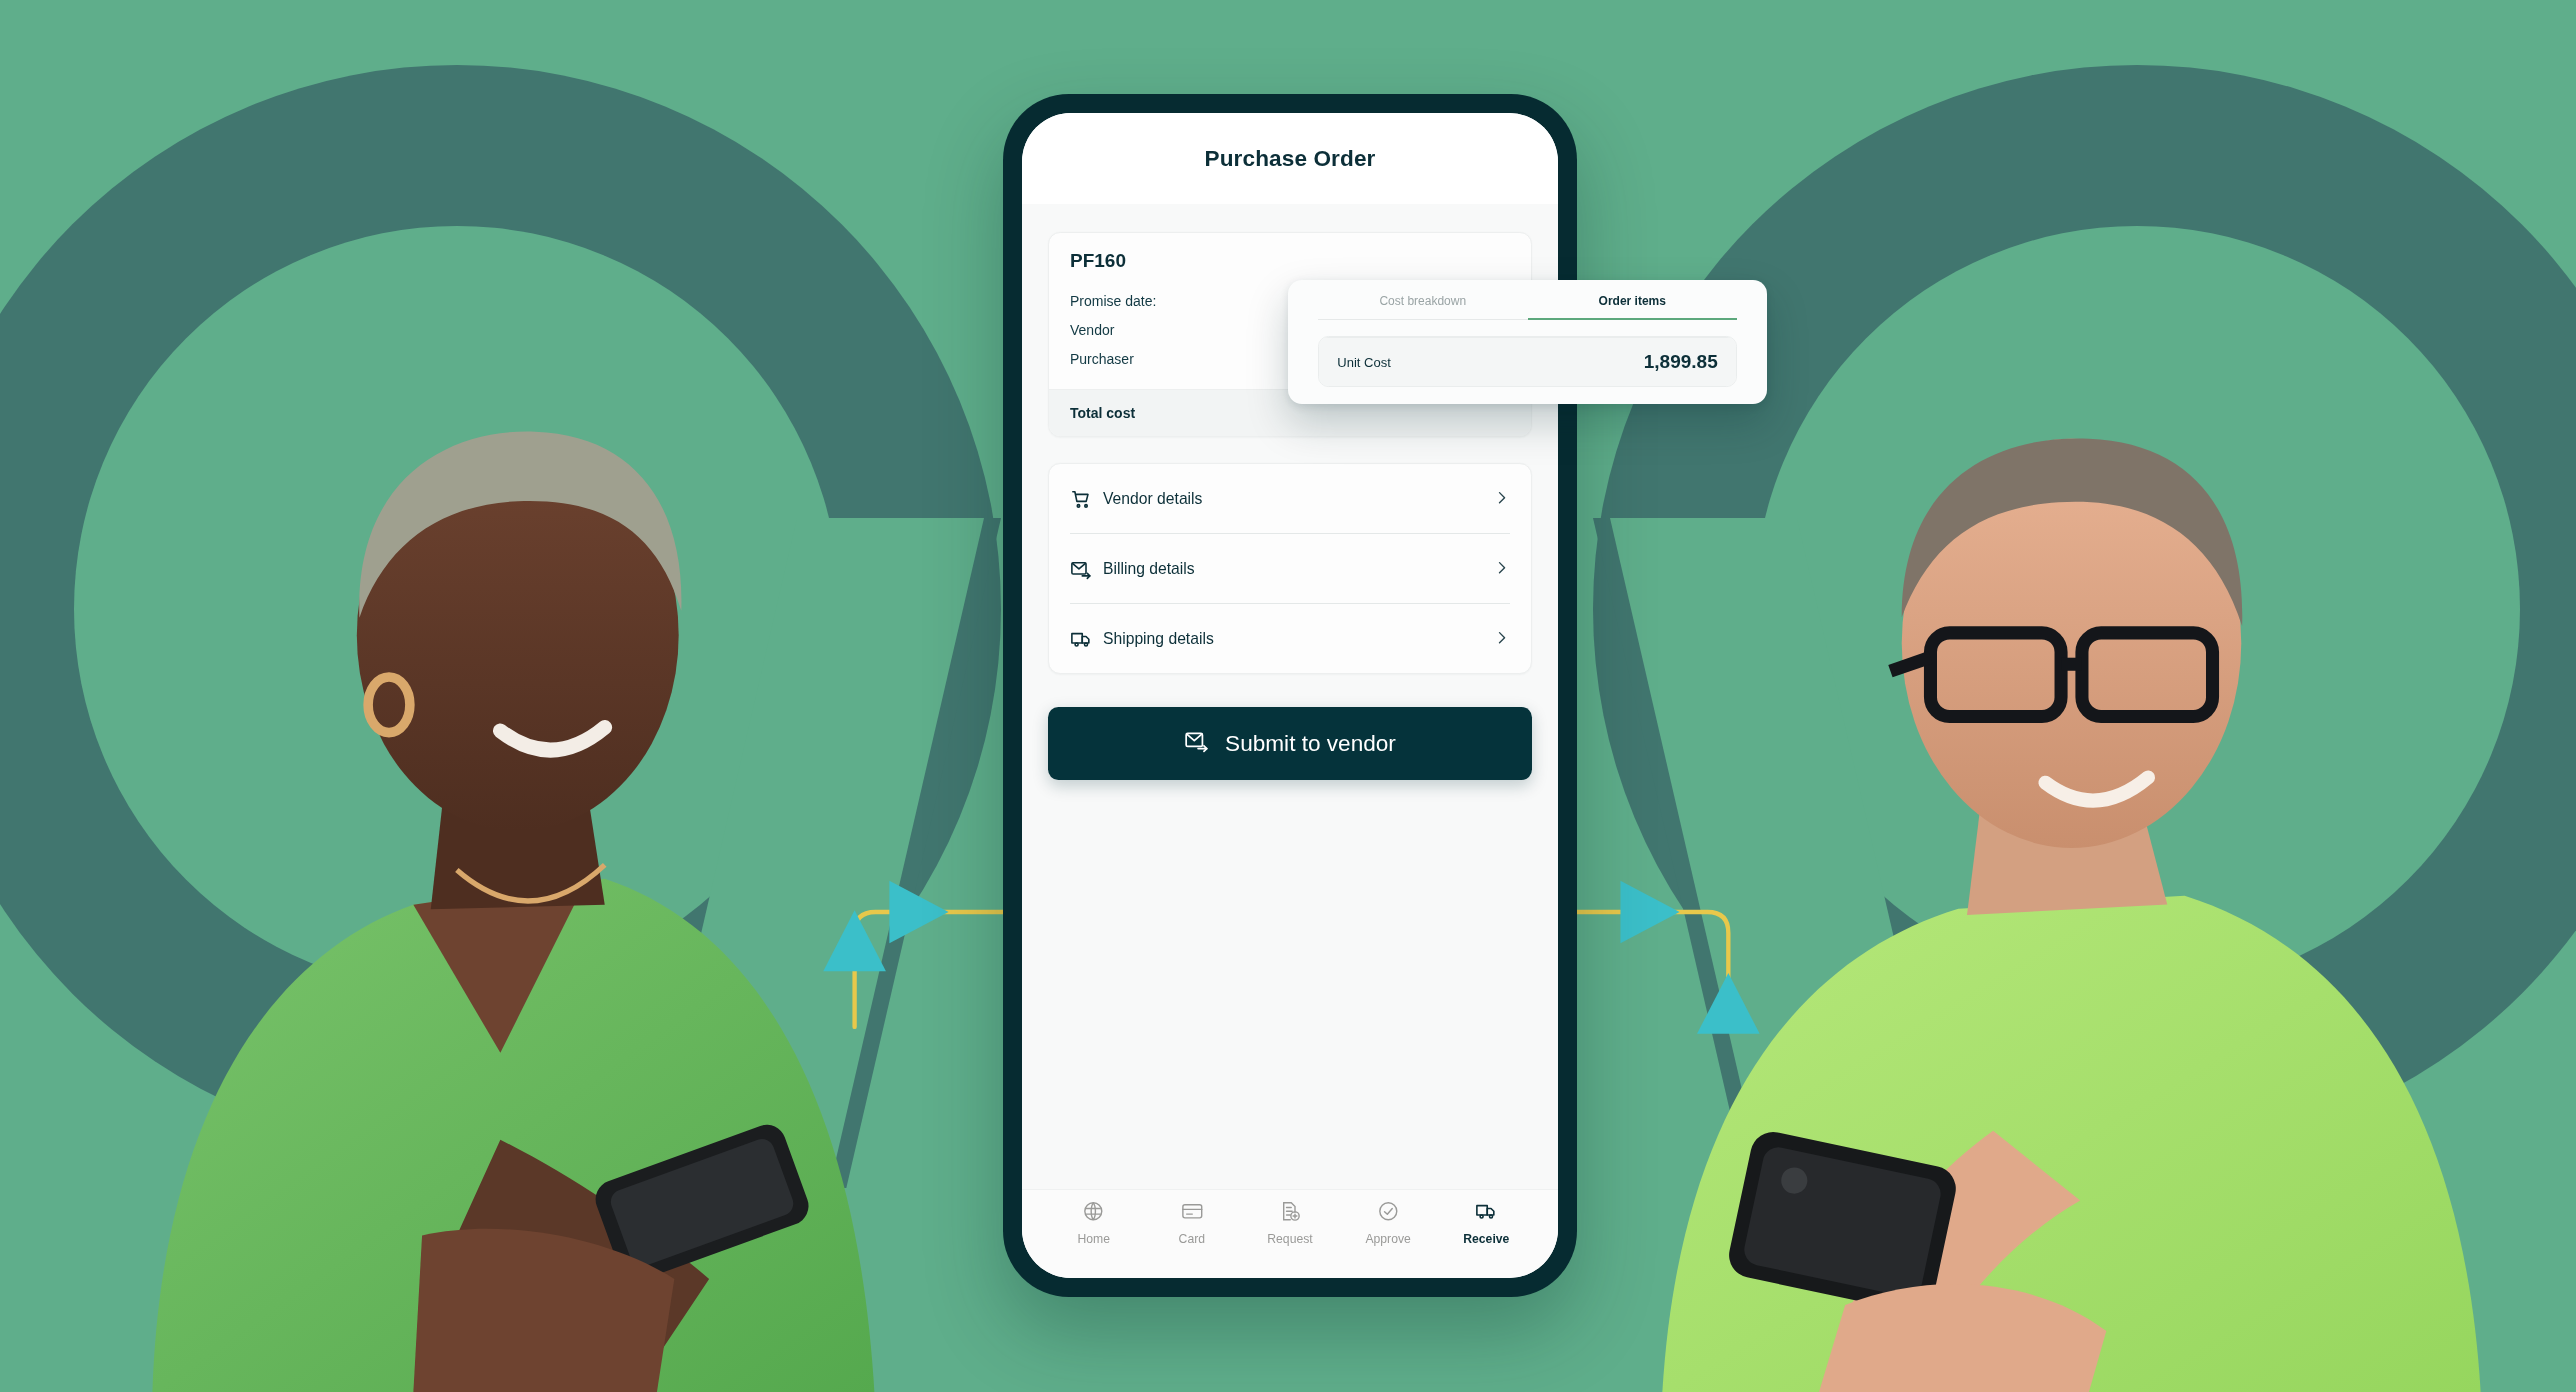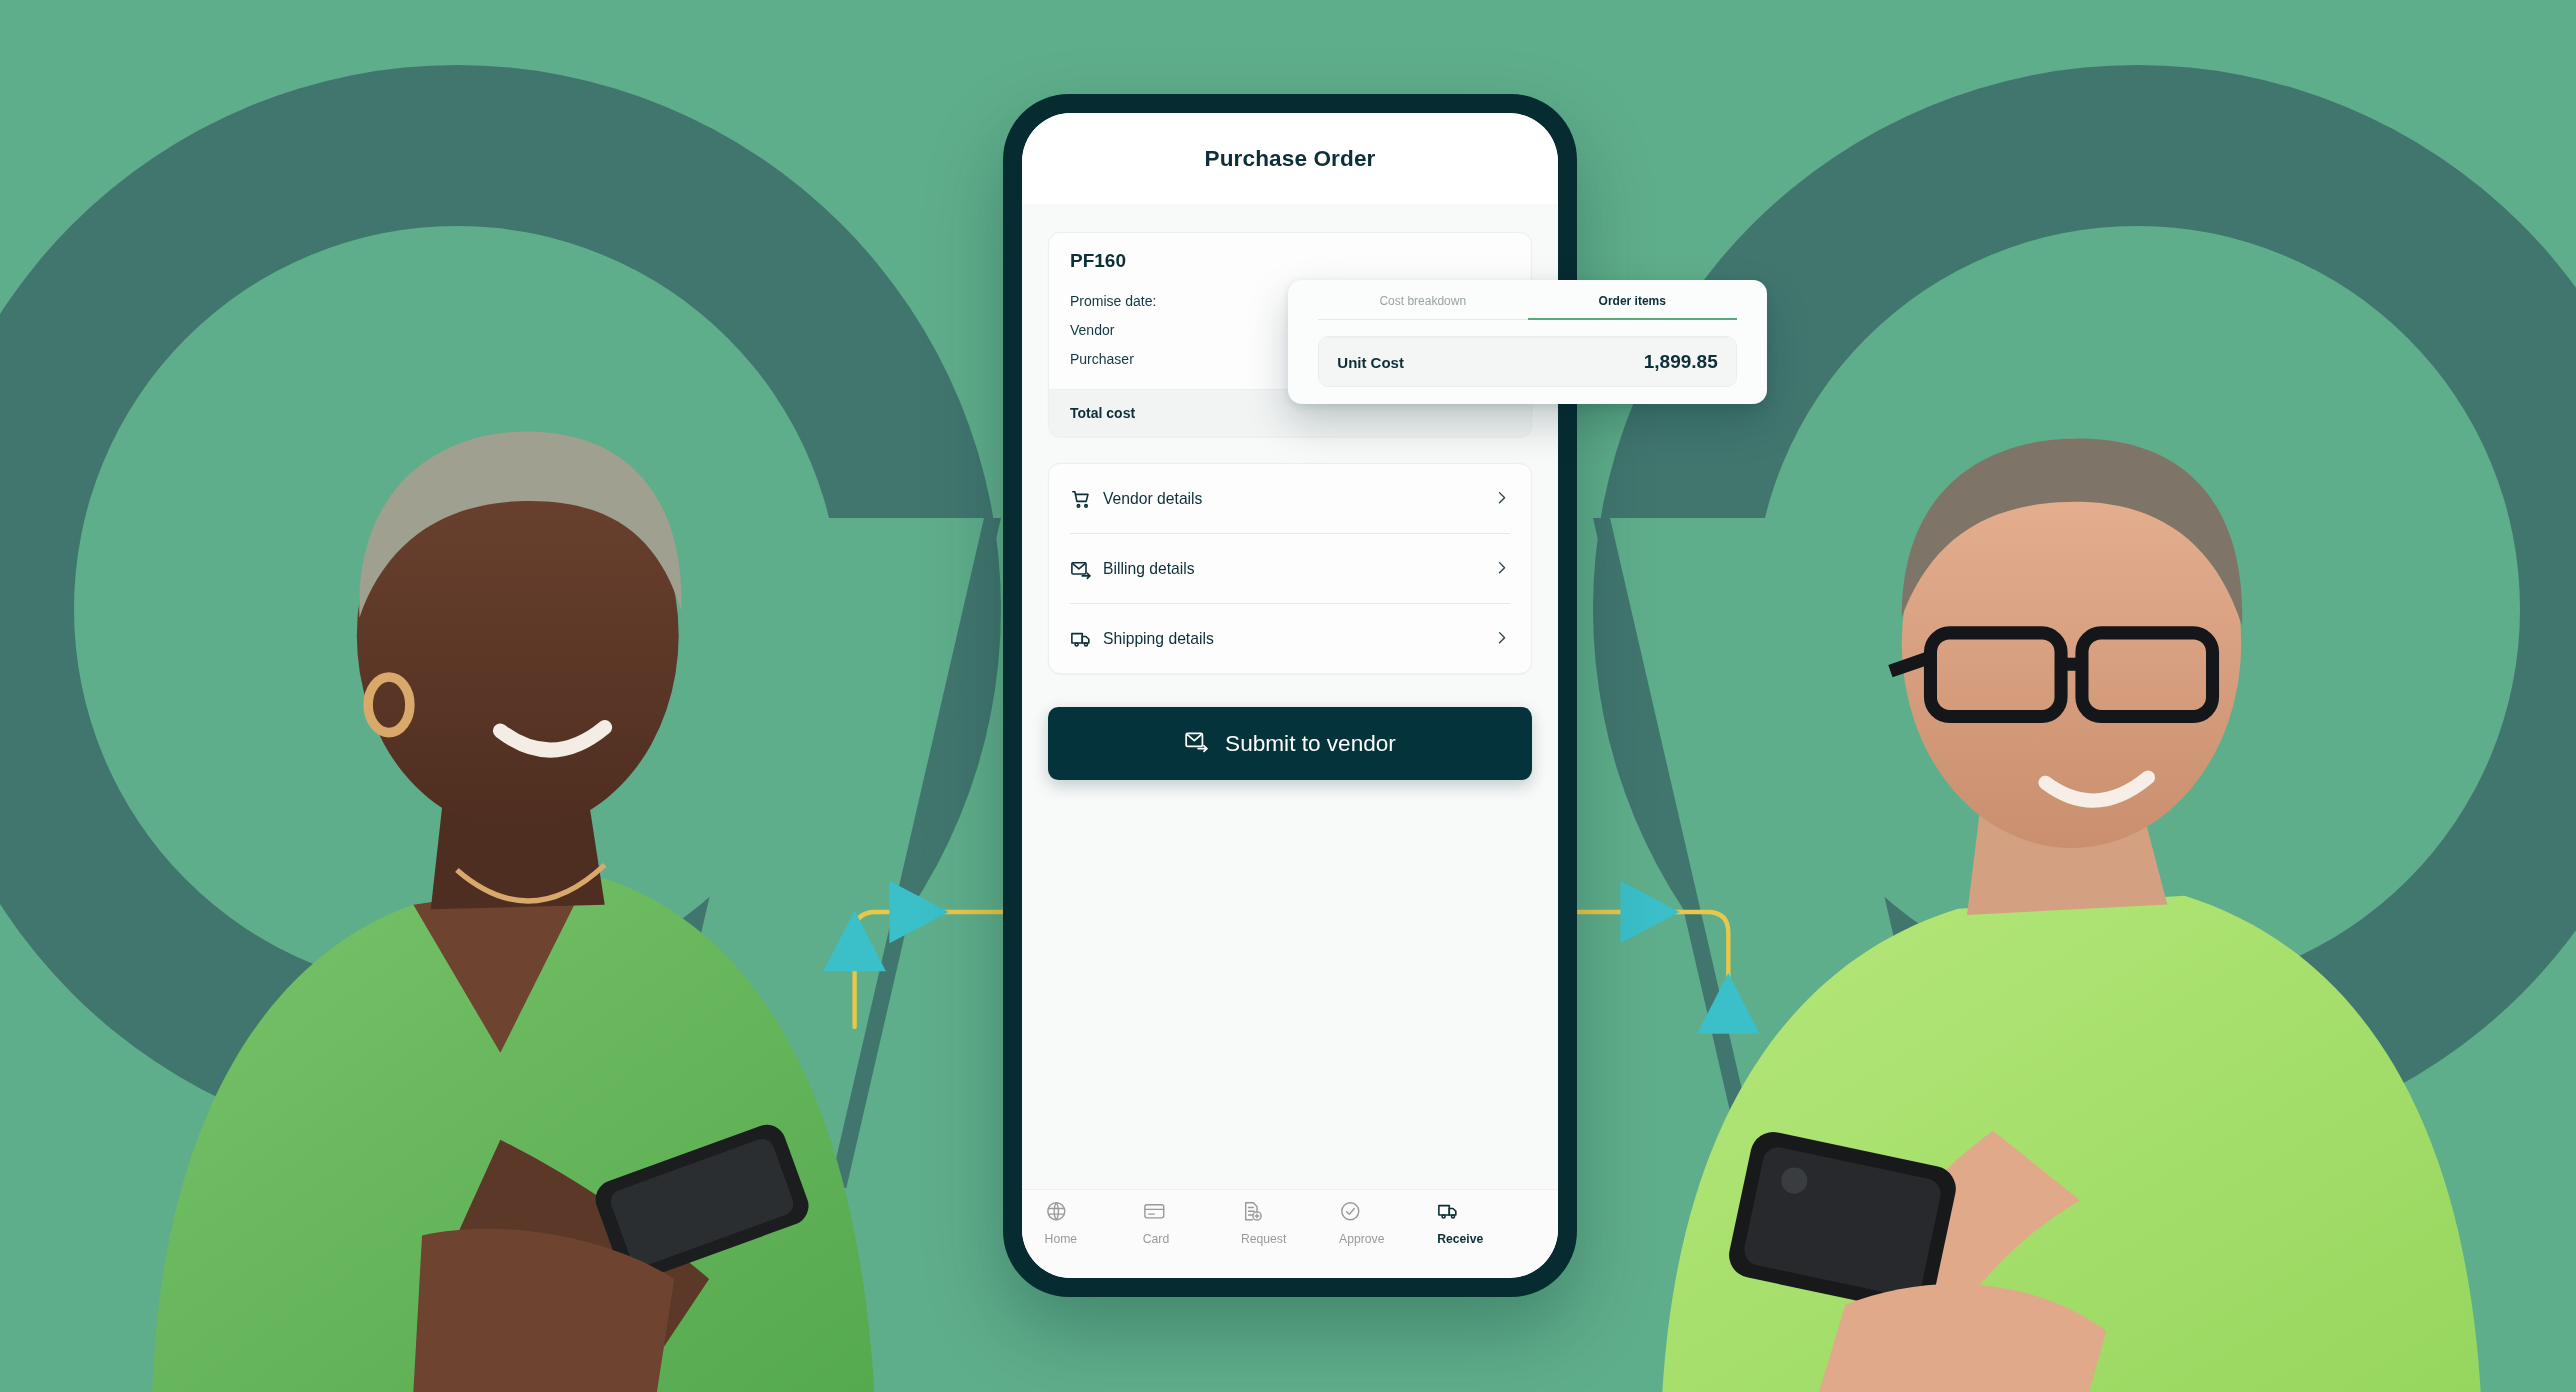--- a/index.html
+++ b/index.html
@@ -148,21 +148,21 @@
 
   
   .phone-nav {
     flex:0 0 78px; height:78px;
     background:#FBFBFB;
     border-top:0.9px solid #EFF1F1;
     display:flex; align-items:flex-start; justify-content:space-between;
     padding:10.4px 22.6px 0 22.6px;
   }
   .nav-item {
-    flex:1 1 0; display:flex; flex-direction:column; gap:6.1px;
+    flex:1 1 0; display:flex; flex-direction:column; align-items:center; gap:6.1px;
     cursor:pointer; color:#9A9A98;
   }
   .nav-item.active { color:#0C2F38; }
   .nav-label { font-size:12.2px; }
   .nav-item.active .nav-label { font-weight:bold; }
 
   
   .popup {
     position:absolute;
     left:1288px; top:280px;
@@ -199,21 +199,21 @@
   .skel { background:#D5DADC; border-radius:5.2px; height:9.6px; }
   .skel-sub { width:80px; margin-top:9.6px; }
   .skel-r1 { width:81px; }
   .skel-r2 { width:57px; margin-top:9.6px; margin-left:auto; }
   .popup-card-foot {
     background:#F4F6F6;
     border-top:0.9px solid #EAEDED;
     padding:13px 18.3px;
     display:flex; justify-content:space-between; align-items:center;
   }
-  .popup-unit-label { font-size:15px; font-weight:bold; color:#0C2F38;text-align:right; }
+  .popup-unit-label { font-size:13px; font-weight:normal; color:#0C2F38;text-align:right; }
   .popup-unit-value { font-size:19px; font-weight:bold; color:#0C2F38; }
 </style>
 </head>
 <body>
 
 <div class="stage">
 
   <div class="bg-base"></div>
 
   <div class="mark mark-left">

